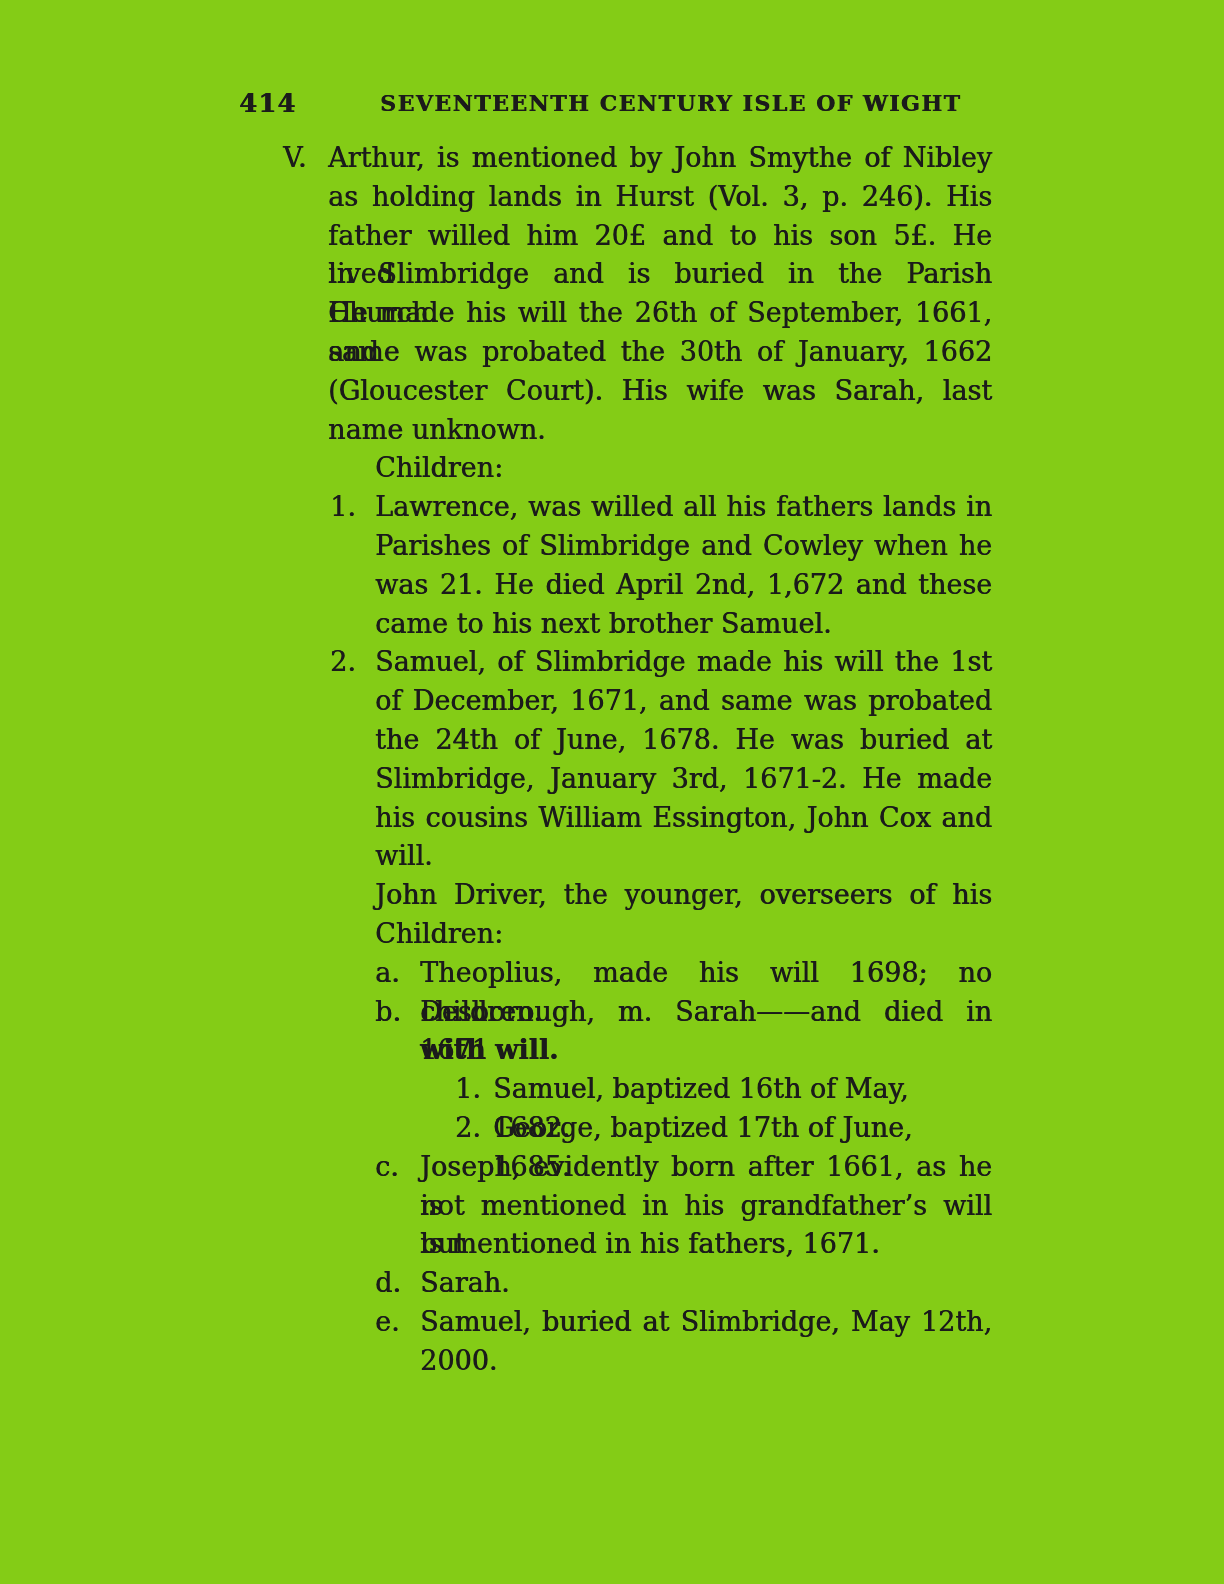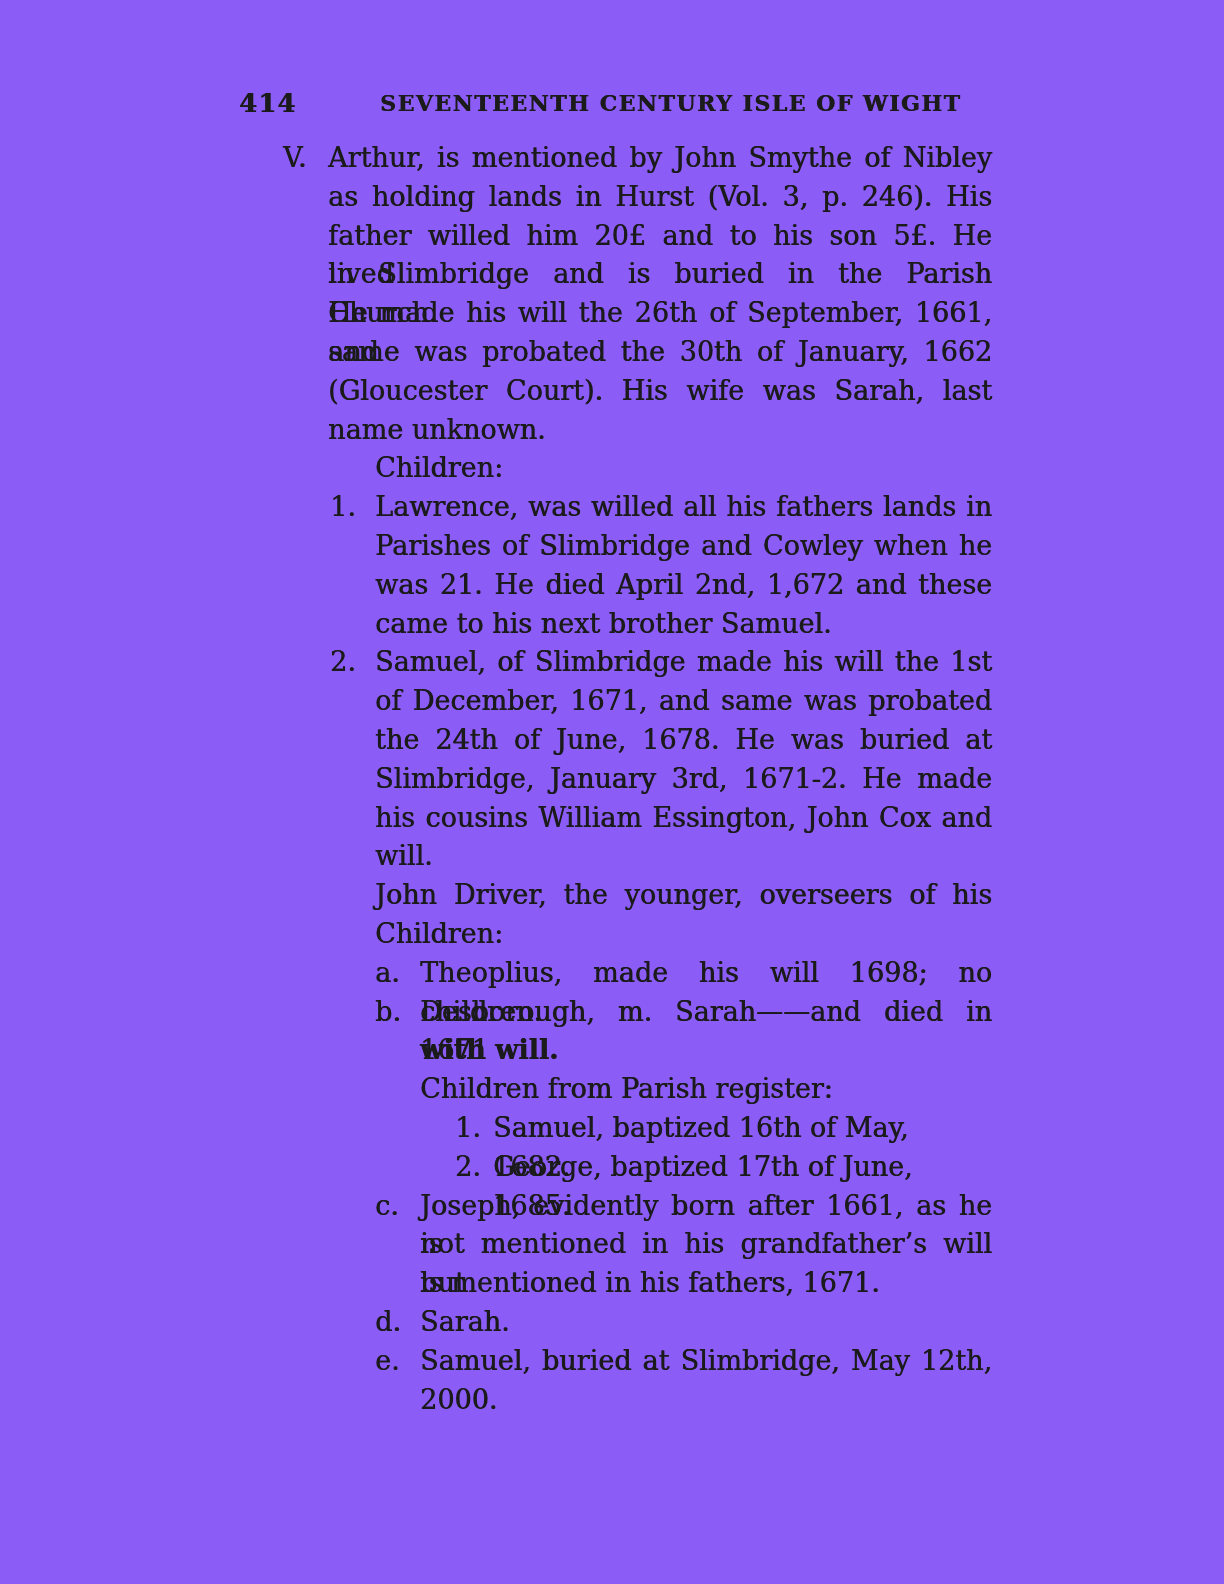--- a/index.html
+++ b/index.html
@@ -1,20 +1,20 @@
 <!DOCTYPE html>
 <html><head>
 <meta charset="utf-8">
 <style>
   html,body { margin:0; padding:0; background:#e8e8e8; }
   .page {
     position:relative;
     width:1224px; height:1584px;
     margin:0 auto;
-    background:#8b5cf6;
+    background:#84cc16;
     color:#1b1b1b;
     font-family:"DejaVu Serif", "Liberation Serif", serif;
     text-shadow:0.6px 0 0 currentColor;
     overflow:hidden;
   }
   .header { position:absolute; top:86px; left:0; width:100%; height:34px; }
   .pagenum {
     position:absolute; left:239px; top:2px;
     font-size:26px; font-weight:bold; letter-spacing:1px;
   }
@@ -58,21 +58,20 @@
       <div class="line j" style="padding-left: 92px;"><span class="txt">of December, 1671, and same was probated</span></div>
       <div class="line j" style="padding-left: 92px;"><span class="txt">the 24th of June, 1678. He was buried at</span></div>
       <div class="line j" style="padding-left: 92px;"><span class="txt">Slimbridge, January 3rd, 1671-2. He made</span></div>
       <div class="line j" style="padding-left: 92px;"><span class="txt">his cousins William Essington, John Cox and</span></div>
       <div class="line f" style="padding-left: 92px;"><span class="txt">will.</span></div>
       <div class="line j" style="padding-left: 92px;"><span class="txt">John Driver, the younger, overseers of his</span></div>
       <div class="line f" style="padding-left: 92px;"><span class="txt">Children:</span></div>
       <div class="line j" style="padding-left: 137px;"><span class="marker" style="left: 92px;">a.</span><span class="txt">Theoplius, made his will 1698; no children.</span></div>
       <div class="line j" style="padding-left: 137px;"><span class="marker" style="left: 92px;">b.</span><span class="txt">Desborough, m. Sarah——and died in 1671</span></div>
       <div class="line f" style="padding-left: 137px; font-weight: bold;"><span class="txt">with will.</span></div>
-      <div class="line f" style="padding-left: 137px;"><span class="txt">Children from Parish register:</span></div>
       <div class="line f" style="padding-left: 210px;"><span class="marker" style="left: 172px;">1.</span><span class="txt">Samuel, baptized 16th of May, 1682.</span></div>
       <div class="line f" style="padding-left: 210px;"><span class="marker" style="left: 172px;">2.</span><span class="txt">George, baptized 17th of June, 1685.</span></div>
       <div class="line j" style="padding-left: 137px;"><span class="marker" style="left: 92px;">c.</span><span class="txt">Joseph, evidently born after 1661, as he is</span></div>
       <div class="line j" style="padding-left: 137px;"><span class="txt">not mentioned in his grandfather’s will but</span></div>
       <div class="line f" style="padding-left: 137px;"><span class="txt">is mentioned in his fathers, 1671.</span></div>
       <div class="line f" style="padding-left: 137px;"><span class="marker" style="left: 92px;">d.</span><span class="txt">Sarah.</span></div>
       <div class="line j" style="padding-left: 137px;"><span class="marker" style="left: 92px;">e.</span><span class="txt">Samuel, buried at Slimbridge, May 12th,</span></div>
       <div class="line f" style="padding-left: 137px;"><span class="txt">2000.</span></div>
     </div>
 </div>

